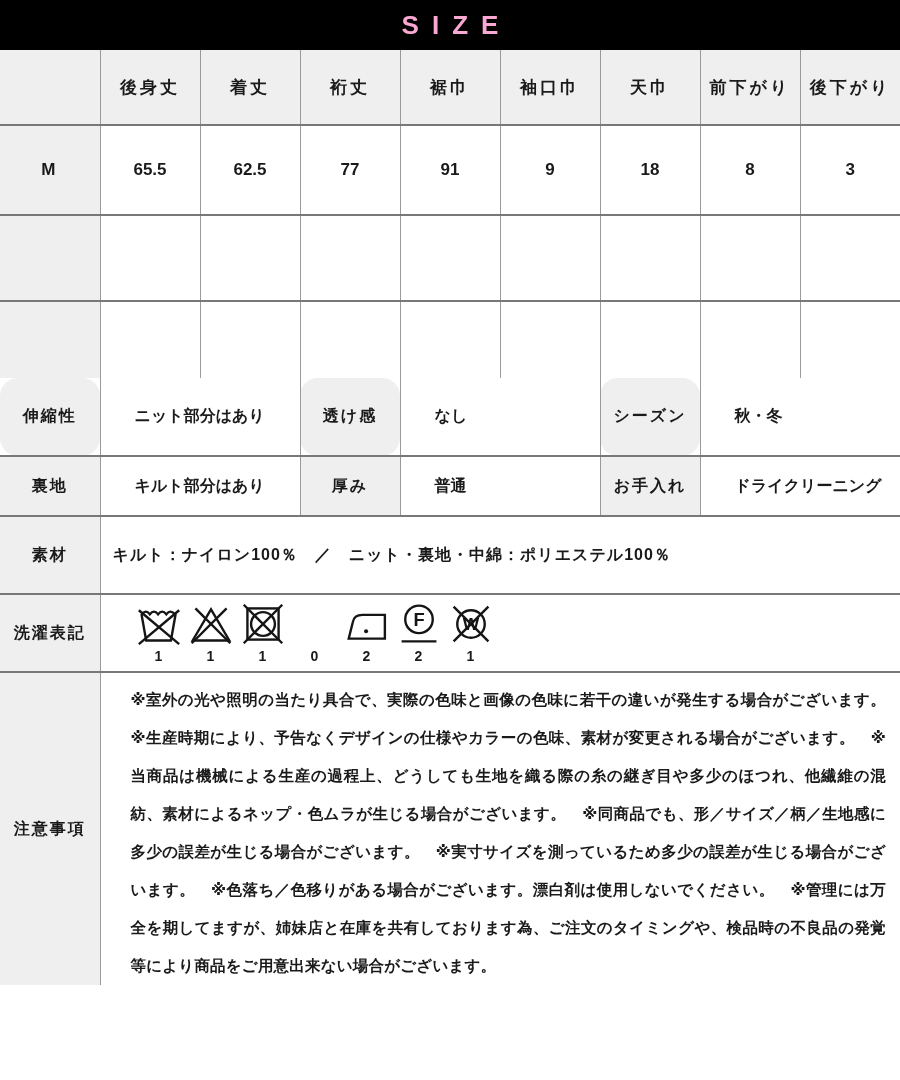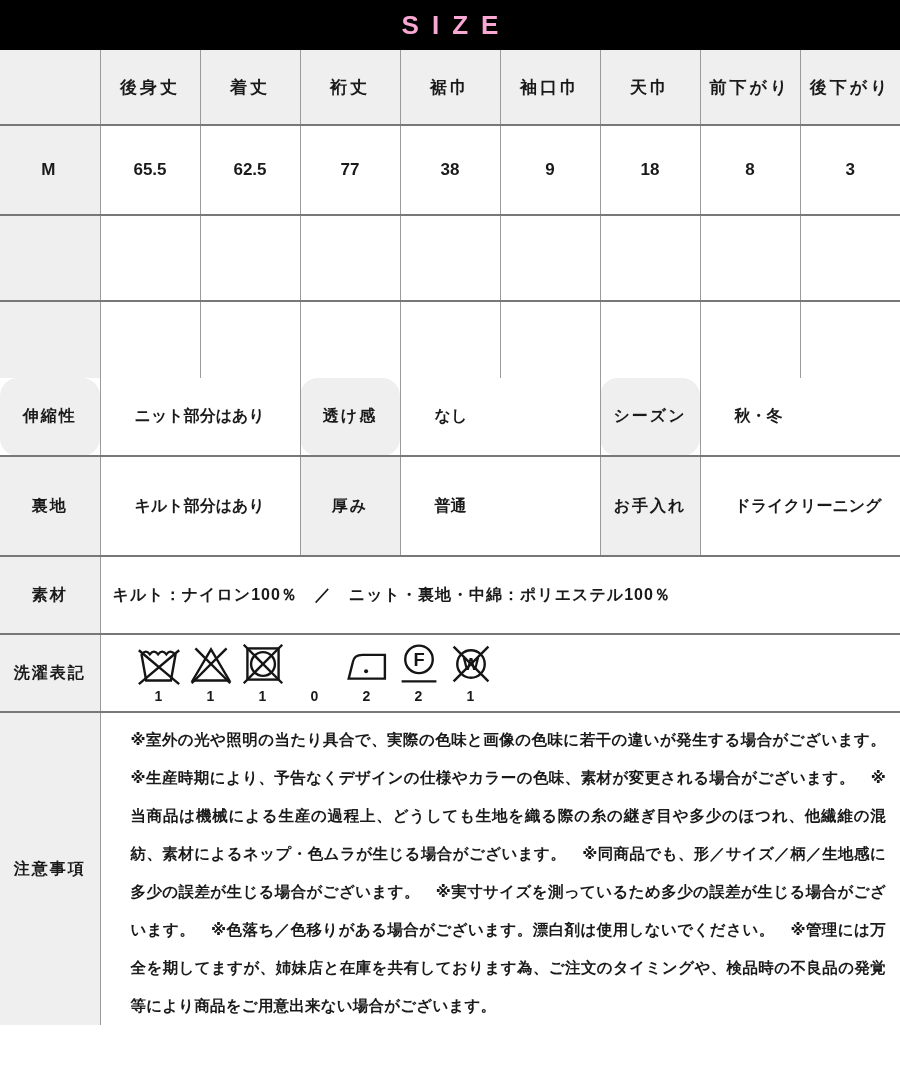--- a/index.html
+++ b/index.html
@@ -24,21 +24,21 @@
   td:last-child{border-right:none;}
   tr:first-child td{border-top:none;}
   tr:last-child td{border-bottom:none;}
   .lab{background:#efefef;text-align:center;letter-spacing:3px;}
   .val{background:#ffffff;text-align:center;}
   .size-hdr td{height:75px;}
   .size-row1 td{height:90px;}
   .size-row2 td{height:86px;}
   .size-row3 td{height:77px;}
   .fab-r1 td{height:78px;border-radius:18px;}
-  .fab-r2 td{height:100px;}
+  .fab-r2 td{height:60px;}
   .fab-r3 td{height:78px;}
   .fab-r4 td{height:77px;}
   .fab-r5 td{height:78px;}
   .fab-r6 td{height:265px;}
   .val-left{background:#ffffff;text-align:left;padding-left:34px;font-size:16px;}
   .fab-lab{background:#efefef;text-align:center;letter-spacing:2px;font-size:16px;}
   .material-val{letter-spacing:1px;padding-left:12px;}
   .care-cell{padding-left:34px;}
   .care-strip{display:flex;align-items:flex-end;gap:4px;}
   .care-unit{width:48px;display:flex;flex-direction:column;align-items:center;}
@@ -85,21 +85,21 @@
       <td class="lab">袖口巾</td>
       <td class="lab">天巾</td>
       <td class="lab">前下がり</td>
       <td class="lab">後下がり</td>
     </tr>
     <tr class="size-row1">
       <td class="lab">M</td>
       <td class="val">65.5</td>
       <td class="val">62.5</td>
       <td class="val">77</td>
-      <td class="val">38</td>
+      <td class="val">91</td>
       <td class="val">9</td>
       <td class="val">18</td>
       <td class="val">8</td>
       <td class="val">3</td>
     </tr>
     <tr class="size-row2">
       <td class="lab"></td>
       <td class="val"></td>
       <td class="val"></td>
       <td class="val"></td>

